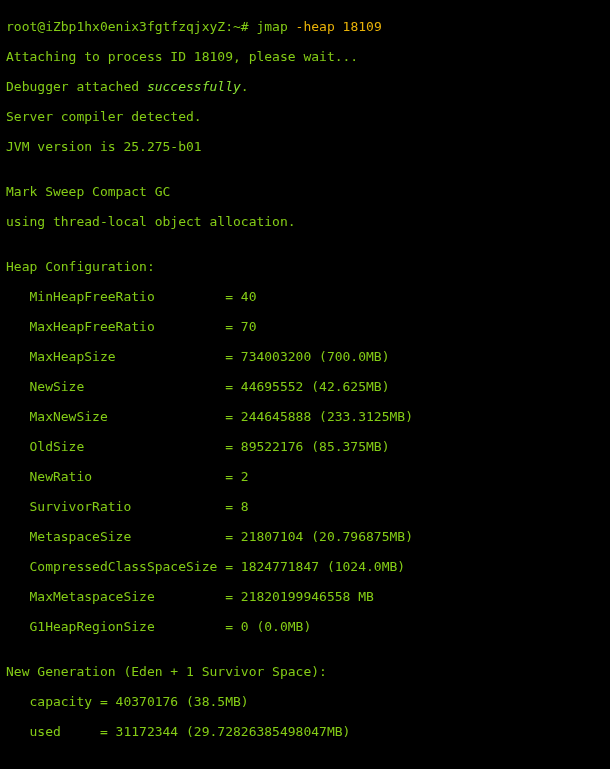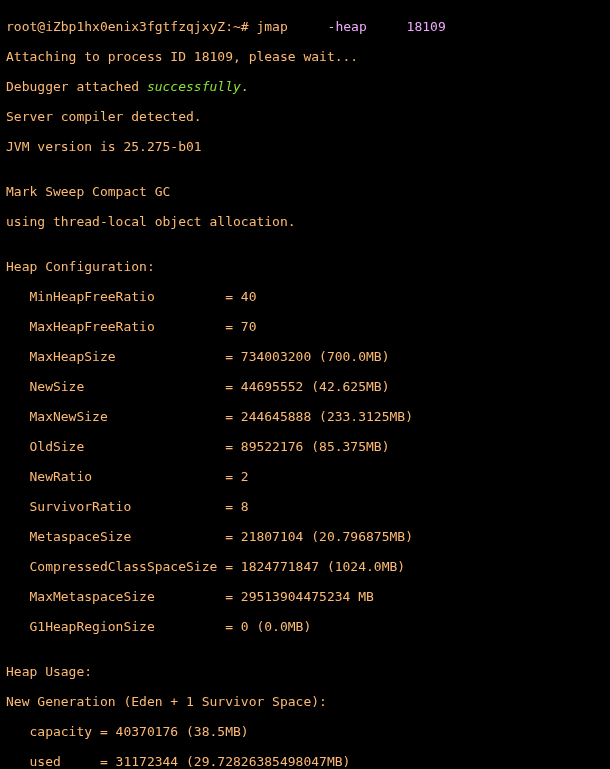--- a/index.html
+++ b/index.html
@@ -11,22 +11,22 @@
     font-size: 13px;
     line-height: 15px;
     width: 610px;
     height: 769px;
     overflow: hidden;
   }
   .term {
     padding: 4px 6px;
     white-space: pre;
   }
-  .c-white  { color: #fdba74; }
-  .c-cyan   { color: #f0abfc; margin-left: 32px; }
+  .c-white  { color: #84cc16; }
+  .c-cyan   { color: #eab308; }
   .c-green  { color: #8ae234; font-style: italic; }
 </style>
 </head>
 <body>
 
 <div class="term">
 <div><span class="c-white">root@iZbp1hx0enix3fgtfzqjxyZ</span><span class="c-white">:~#</span><span> </span><span class="c-white">jmap</span><span> </span><span class="c-cyan">-heap</span><span> </span><span class="c-cyan">18109</span></div>
 <div class="c-white">Attaching to process ID 18109, please wait...</div>
 <div><span class="c-white">Debugger attached </span><span class="c-green">successfully</span><span class="c-white">.</span></div>
 <div class="c-white">Server compiler detected.</div>
@@ -39,24 +39,23 @@
 <div class="c-white">   MinHeapFreeRatio         = 40</div>
 <div class="c-white">   MaxHeapFreeRatio         = 70</div>
 <div class="c-white">   MaxHeapSize              = 734003200 (700.0MB)</div>
 <div class="c-white">   NewSize                  = 44695552 (42.625MB)</div>
 <div class="c-white">   MaxNewSize               = 244645888 (233.3125MB)</div>
 <div class="c-white">   OldSize                  = 89522176 (85.375MB)</div>
 <div class="c-white">   NewRatio                 = 2</div>
 <div class="c-white">   SurvivorRatio            = 8</div>
 <div class="c-white">   MetaspaceSize            = 21807104 (20.796875MB)</div>
 <div class="c-white">   CompressedClassSpaceSize = 1824771847 (1024.0MB)</div>
-<div class="c-white">   MaxMetaspaceSize         = 29513904475234 MB</div>
+<div class="c-white">   MaxMetaspaceSize         = 21820199946558 MB</div>
 <div class="c-white">   G1HeapRegionSize         = 0 (0.0MB)</div>
 <div class="c-white"></div>
-<div class="c-white">Heap Usage:</div>
 <div class="c-white">New Generation (Eden + 1 Survivor Space):</div>
 <div class="c-white">   capacity = 40370176 (38.5MB)</div>
 <div class="c-white">   used     = 31172344 (29.72826385498047MB)</div>
 
 
 
 
 
 
 

